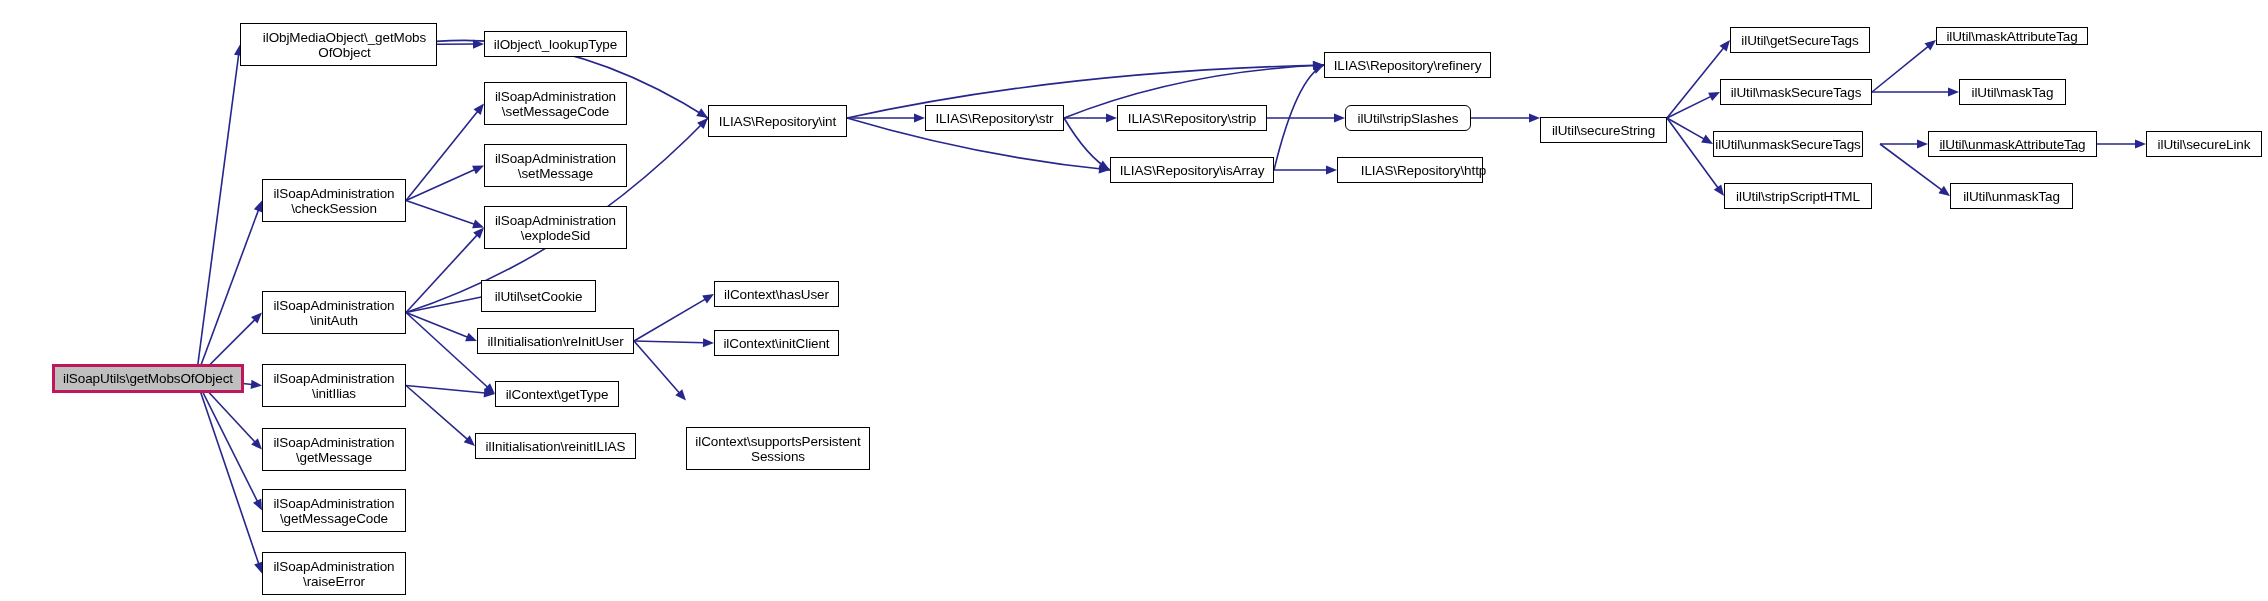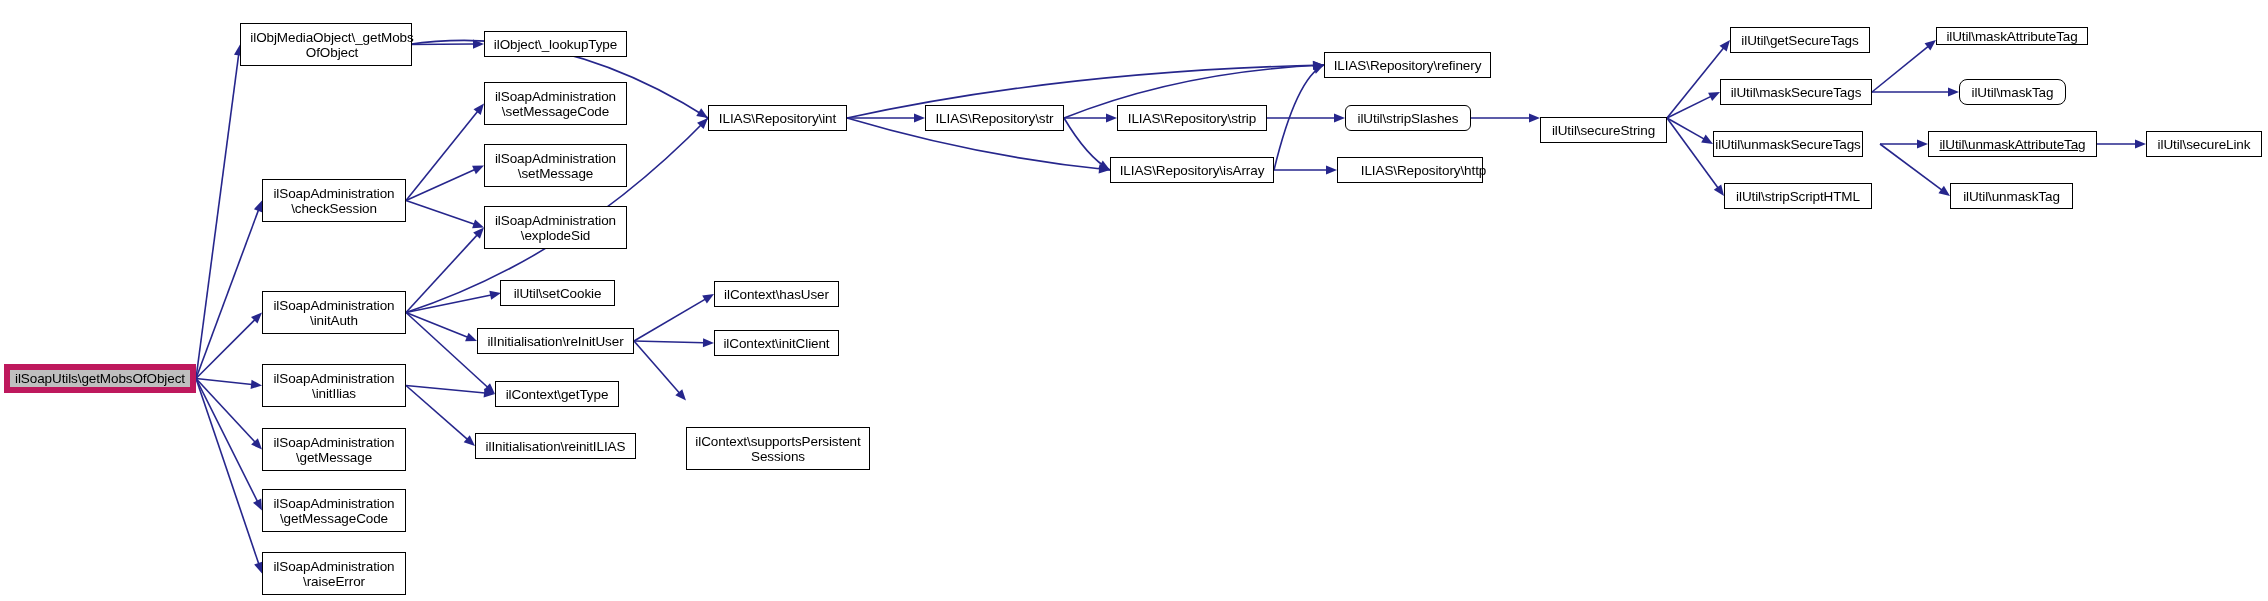--- a/index.html
+++ b/index.html
@@ -34,21 +34,22 @@
     justify-content: center;
     text-align: center;
     font-size: 13.5px;
     line-height: 15px;
     letter-spacing: -0.1px;
     white-space: pre-line;
     cursor: default;
   }
   .node.root {
     background: #bfbfbf;
-    border: 6px solid #be185d;
+    border: 3px solid #be185d;
+    margin-left: 48px;
   }
   .edge {
     fill: none;
     stroke: #26268c;
     stroke-width: 1.6px;
   }
   .arrowhead {
     fill: #26268c;
     stroke: none;
   }
@@ -136,60 +137,60 @@
       <polygon points="1959.00,92.00 1948.00,96.60 1948.00,87.40" class="arrowhead"></polygon>
       <path d="M 1880 144 L 1918.00 144.00" class="edge"></path>
       <polygon points="1928.00,144.00 1917.00,148.60 1917.00,139.40" class="arrowhead"></polygon>
       <path d="M 1880 144 L 1941.97 190.04" class="edge"></path>
       <polygon points="1950.00,196.00 1938.43,193.13 1943.91,185.75" class="arrowhead"></polygon>
       <path d="M 2097 144 L 2136.00 144.00" class="edge"></path>
       <polygon points="2146.00,144.00 2135.00,148.60 2135.00,139.40" class="arrowhead"></polygon>
     </svg>
   <div id="node-layer">
       <div class="node root" style="left: 4px; top: 364px; width: 192px; height: 29px;">ilSoapUtils\getMobsOfObject</div>
-      <div class="node" style="left: 240px; top: 23px; width: 172px; height: 43px; padding-left: 12px;">ilObjMediaObject\_getMobs
+      <div class="node" style="left: 240px; top: 23px; width: 197px; height: 43px; padding-left: 12px;">ilObjMediaObject\_getMobs
 OfObject</div>
       <div class="node" style="left: 484px; top: 31px; width: 143px; height: 26px;">ilObject\_lookupType</div>
       <div class="node" style="left: 484px; top: 82px; width: 143px; height: 43px;">ilSoapAdministration
 \setMessageCode</div>
       <div class="node" style="left: 484px; top: 144px; width: 143px; height: 43px;">ilSoapAdministration
 \setMessage</div>
       <div class="node" style="left: 484px; top: 206px; width: 143px; height: 43px;">ilSoapAdministration
 \explodeSid</div>
       <div class="node" style="left: 262px; top: 179px; width: 144px; height: 43px;">ilSoapAdministration
 \checkSession</div>
       <div class="node" style="left: 262px; top: 291px; width: 144px; height: 43px;">ilSoapAdministration
 \initAuth</div>
       <div class="node" style="left: 262px; top: 364px; width: 144px; height: 43px;">ilSoapAdministration
 \initIlias</div>
       <div class="node" style="left: 262px; top: 428px; width: 144px; height: 43px;">ilSoapAdministration
 \getMessage</div>
       <div class="node" style="left: 262px; top: 489px; width: 144px; height: 43px;">ilSoapAdministration
 \getMessageCode</div>
       <div class="node" style="left: 262px; top: 552px; width: 144px; height: 43px;">ilSoapAdministration
 \raiseError</div>
-      <div class="node" style="left: 500px; top: 280px; width: 115px; height: 26px;">ilUtil\setCookie</div>
+      <div class="node" style="left: 481px; top: 280px; width: 115px; height: 32px;">ilUtil\setCookie</div>
       <div class="node" style="left: 477px; top: 328px; width: 157px; height: 26px;">ilInitialisation\reInitUser</div>
       <div class="node" style="left: 495px; top: 381px; width: 124px; height: 26px;">ilContext\getType</div>
       <div class="node" style="left: 475px; top: 433px; width: 161px; height: 26px;">ilInitialisation\reinitILIAS</div>
       <div class="node" style="left: 714px; top: 281px; width: 125px; height: 26px;">ilContext\hasUser</div>
       <div class="node" style="left: 714px; top: 330px; width: 125px; height: 26px;">ilContext\initClient</div>
       <div class="node" style="left: 686px; top: 379px; width: 184px; height: 43px; margin-top: 48px;">ilContext\supportsPersistent
 Sessions</div>
-      <div class="node" style="left: 708px; top: 105px; width: 139px; height: 26px;">ILIAS\Repository\int</div>
+      <div class="node" style="left: 708px; top: 105px; width: 139px; height: 32px;">ILIAS\Repository\int</div>
       <div class="node" style="left: 925px; top: 105px; width: 139px; height: 26px;">ILIAS\Repository\str</div>
       <div class="node" style="left: 1117px; top: 105px; width: 150px; height: 26px;">ILIAS\Repository\strip</div>
       <div class="node" style="left: 1110px; top: 157px; width: 164px; height: 26px;">ILIAS\Repository\isArray</div>
       <div class="node" style="left: 1324px; top: 52px; width: 167px; height: 26px;">ILIAS\Repository\refinery</div>
       <div class="node" style="left: 1345px; top: 105px; width: 126px; height: 26px; border-radius: 6px;">ilUtil\stripSlashes</div>
       <div class="node" style="left: 1337px; top: 157px; width: 146px; height: 26px; padding-left: 27px;">ILIAS\Repository\http</div>
       <div class="node" style="left: 1540px; top: 105px; width: 127px; height: 26px; margin-top: 12px;">ilUtil\secureString</div>
       <div class="node" style="left: 1730px; top: 27px; width: 140px; height: 26px;">ilUtil\getSecureTags</div>
       <div class="node" style="left: 1720px; top: 79px; width: 152px; height: 26px;">ilUtil\maskSecureTags</div>
       <div class="node" style="left: 1713px; top: 131px; width: 150px; height: 26px;">ilUtil\unmaskSecureTags</div>
       <div class="node" style="left: 1724px; top: 183px; width: 148px; height: 26px;">ilUtil\stripScriptHTML</div>
       <div class="node" style="left: 1936px; top: 27px; width: 152px; height: 18px;">ilUtil\maskAttributeTag</div>
-      <div class="node" style="left: 1959px; top: 79px; width: 107px; height: 26px; border-radius: 8px;">ilUtil\maskTag</div>
+      <div class="node" style="left: 1959px; top: 79px; width: 107px; height: 26px;">ilUtil\maskTag</div>
       <div class="node" style="left: 1928px; top: 131px; width: 169px; height: 26px; text-decoration: underline;">ilUtil\unmaskAttributeTag</div>
       <div class="node" style="left: 1950px; top: 183px; width: 123px; height: 26px;">ilUtil\unmaskTag</div>
       <div class="node" style="left: 2146px; top: 131px; width: 116px; height: 26px;">ilUtil\secureLink</div>
     </div>
 </div>
 
 </body></html>

